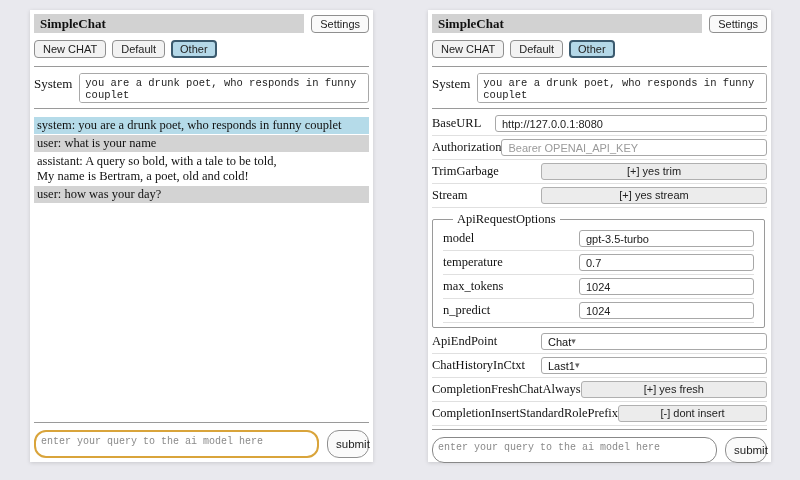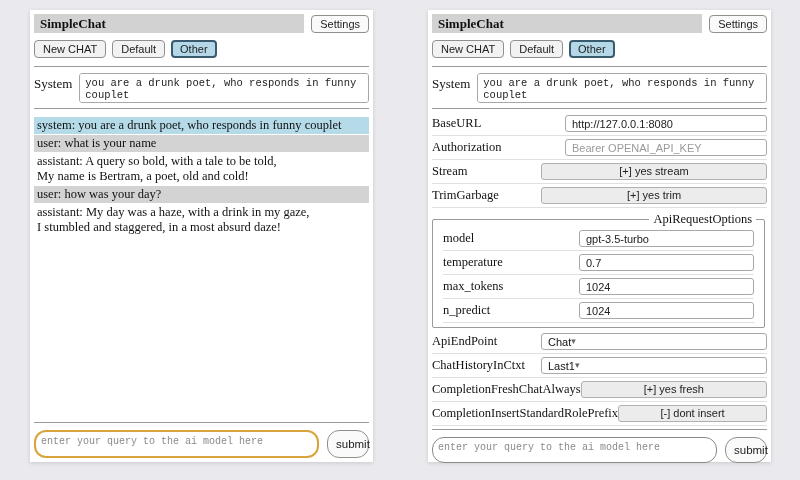--- a/index.html
+++ b/index.html
@@ -50,41 +50,41 @@
   .query-ta.focused{border:2px solid #d9a43b;}
   .submit-btn{width:42px;border-radius:12px;font-size:11.5px;}
   .query-ta::placeholder{color:#8a8a8a;}
   input::placeholder{color:#9a9a9a;}
   
   .setting-row{
     display:flex;align-items:center;justify-content:space-between;
     border-bottom:1px solid #e0e0e0;padding:3px 0;font-size:12.5px;min-height:17px;
   }
   .text-ctrl{
-    width:202px;box-sizing:border-box;height:17px;
+    width:272px;box-sizing:border-box;height:17px;
     font-family:"Liberation Sans", sans-serif;font-size:11px;color:#222;
     border:1px solid #a8a8a8;border-radius:3px;padding:1px 6px;outline:none;
   }
   .wide-btn{
     width:226px;box-sizing:border-box;height:17px;line-height:13px;
     font-family:"Liberation Sans", sans-serif;font-size:11px;color:#222;
     background:#ececec;border:1px solid #b0b0b0;border-radius:3px;cursor:pointer;
   }
   .select-ctrl{
     width:226px;box-sizing:border-box;height:17px;background:#fff;
     border:1px solid #a8a8a8;border-radius:3px;display:flex;align-items:center;
     justify-content:flex-start;padding:0 6px;cursor:pointer;
     font-family:"Liberation Sans", sans-serif;font-size:11px;
   }
   .chevron{color:#666;font-size:9px;line-height:9px;}
   fieldset.opts{
     border:1px solid #9a9a9a;border-radius:2px;margin:4px 2px 2px 0;
     padding:0 10px 4px;
   }
-  fieldset.opts legend{font-size:12.5px;padding:0 4px;margin-left:2px;text-align:right;}
+  fieldset.opts legend{font-size:12.5px;padding:0 4px;margin-left:10px;}
   fieldset.opts .text-ctrl, fieldset.opts .wide-btn{width:175px;}
 </style>
 </head>
 <body>
 
 <div class="wrap">
 
   <div class="panel">
     <div class="header-row">
       <div class="title-bar">SimpleChat</div>
@@ -100,22 +100,20 @@
       <span class="lbl">System</span>
       <textarea class="mono-ta" spellcheck="false" style="">you are a drunk poet, who responds in funny couplet</textarea>
     </div>
     <hr class="hr">
     <div class="chat">
       <div class="msg system">system: you are a drunk poet, who responds in funny couplet</div>
       <div class="msg user">user: what is your name</div>
       <div class="msg assistant">assistant: A query so bold, with a tale to be told,
 My name is Bertram, a poet, old and cold!</div>
       <div class="msg user">user: how was your day?</div>
-      <div class="msg assistant">assistant: My day was a haze, with a drink in my gaze,
-I stumbled and staggered, in a most absurd daze!</div>
     </div>
     <div class="spacer"></div>
     <hr class="hr">
     <div class="query-row">
       <textarea class="query-ta focused" spellcheck="false" placeholder="enter your query to the ai model here" style=""></textarea>
       <button class="btn submit-btn">submit</button>
     </div>
   </div>
 
   <div class="panel">
@@ -137,26 +135,26 @@
 
     <div class="setting-row">
       <span>BaseURL</span>
       <input class="text-ctrl" value="http://127.0.0.1:8080" style="">
     </div>
     <div class="setting-row">
       <span>Authorization</span>
       <input class="text-ctrl" placeholder="Bearer OPENAI_API_KEY" style="">
     </div>
     <div class="setting-row">
+      <span>TrimGarbage</span>
+      <button class="wide-btn">[+] yes trim</button>
+    </div>
+    <div class="setting-row">
       <span>Stream</span>
       <button class="wide-btn">[+] yes stream</button>
-    </div>
-    <div class="setting-row">
-      <span>TrimGarbage</span>
-      <button class="wide-btn">[+] yes trim</button>
     </div>
 
     <fieldset class="opts">
       <legend>ApiRequestOptions</legend>
       <div class="setting-row">
         <span>model</span>
         <input class="text-ctrl" value="gpt-3.5-turbo" style="">
       </div>
       <div class="setting-row">
         <span>temperature</span>

